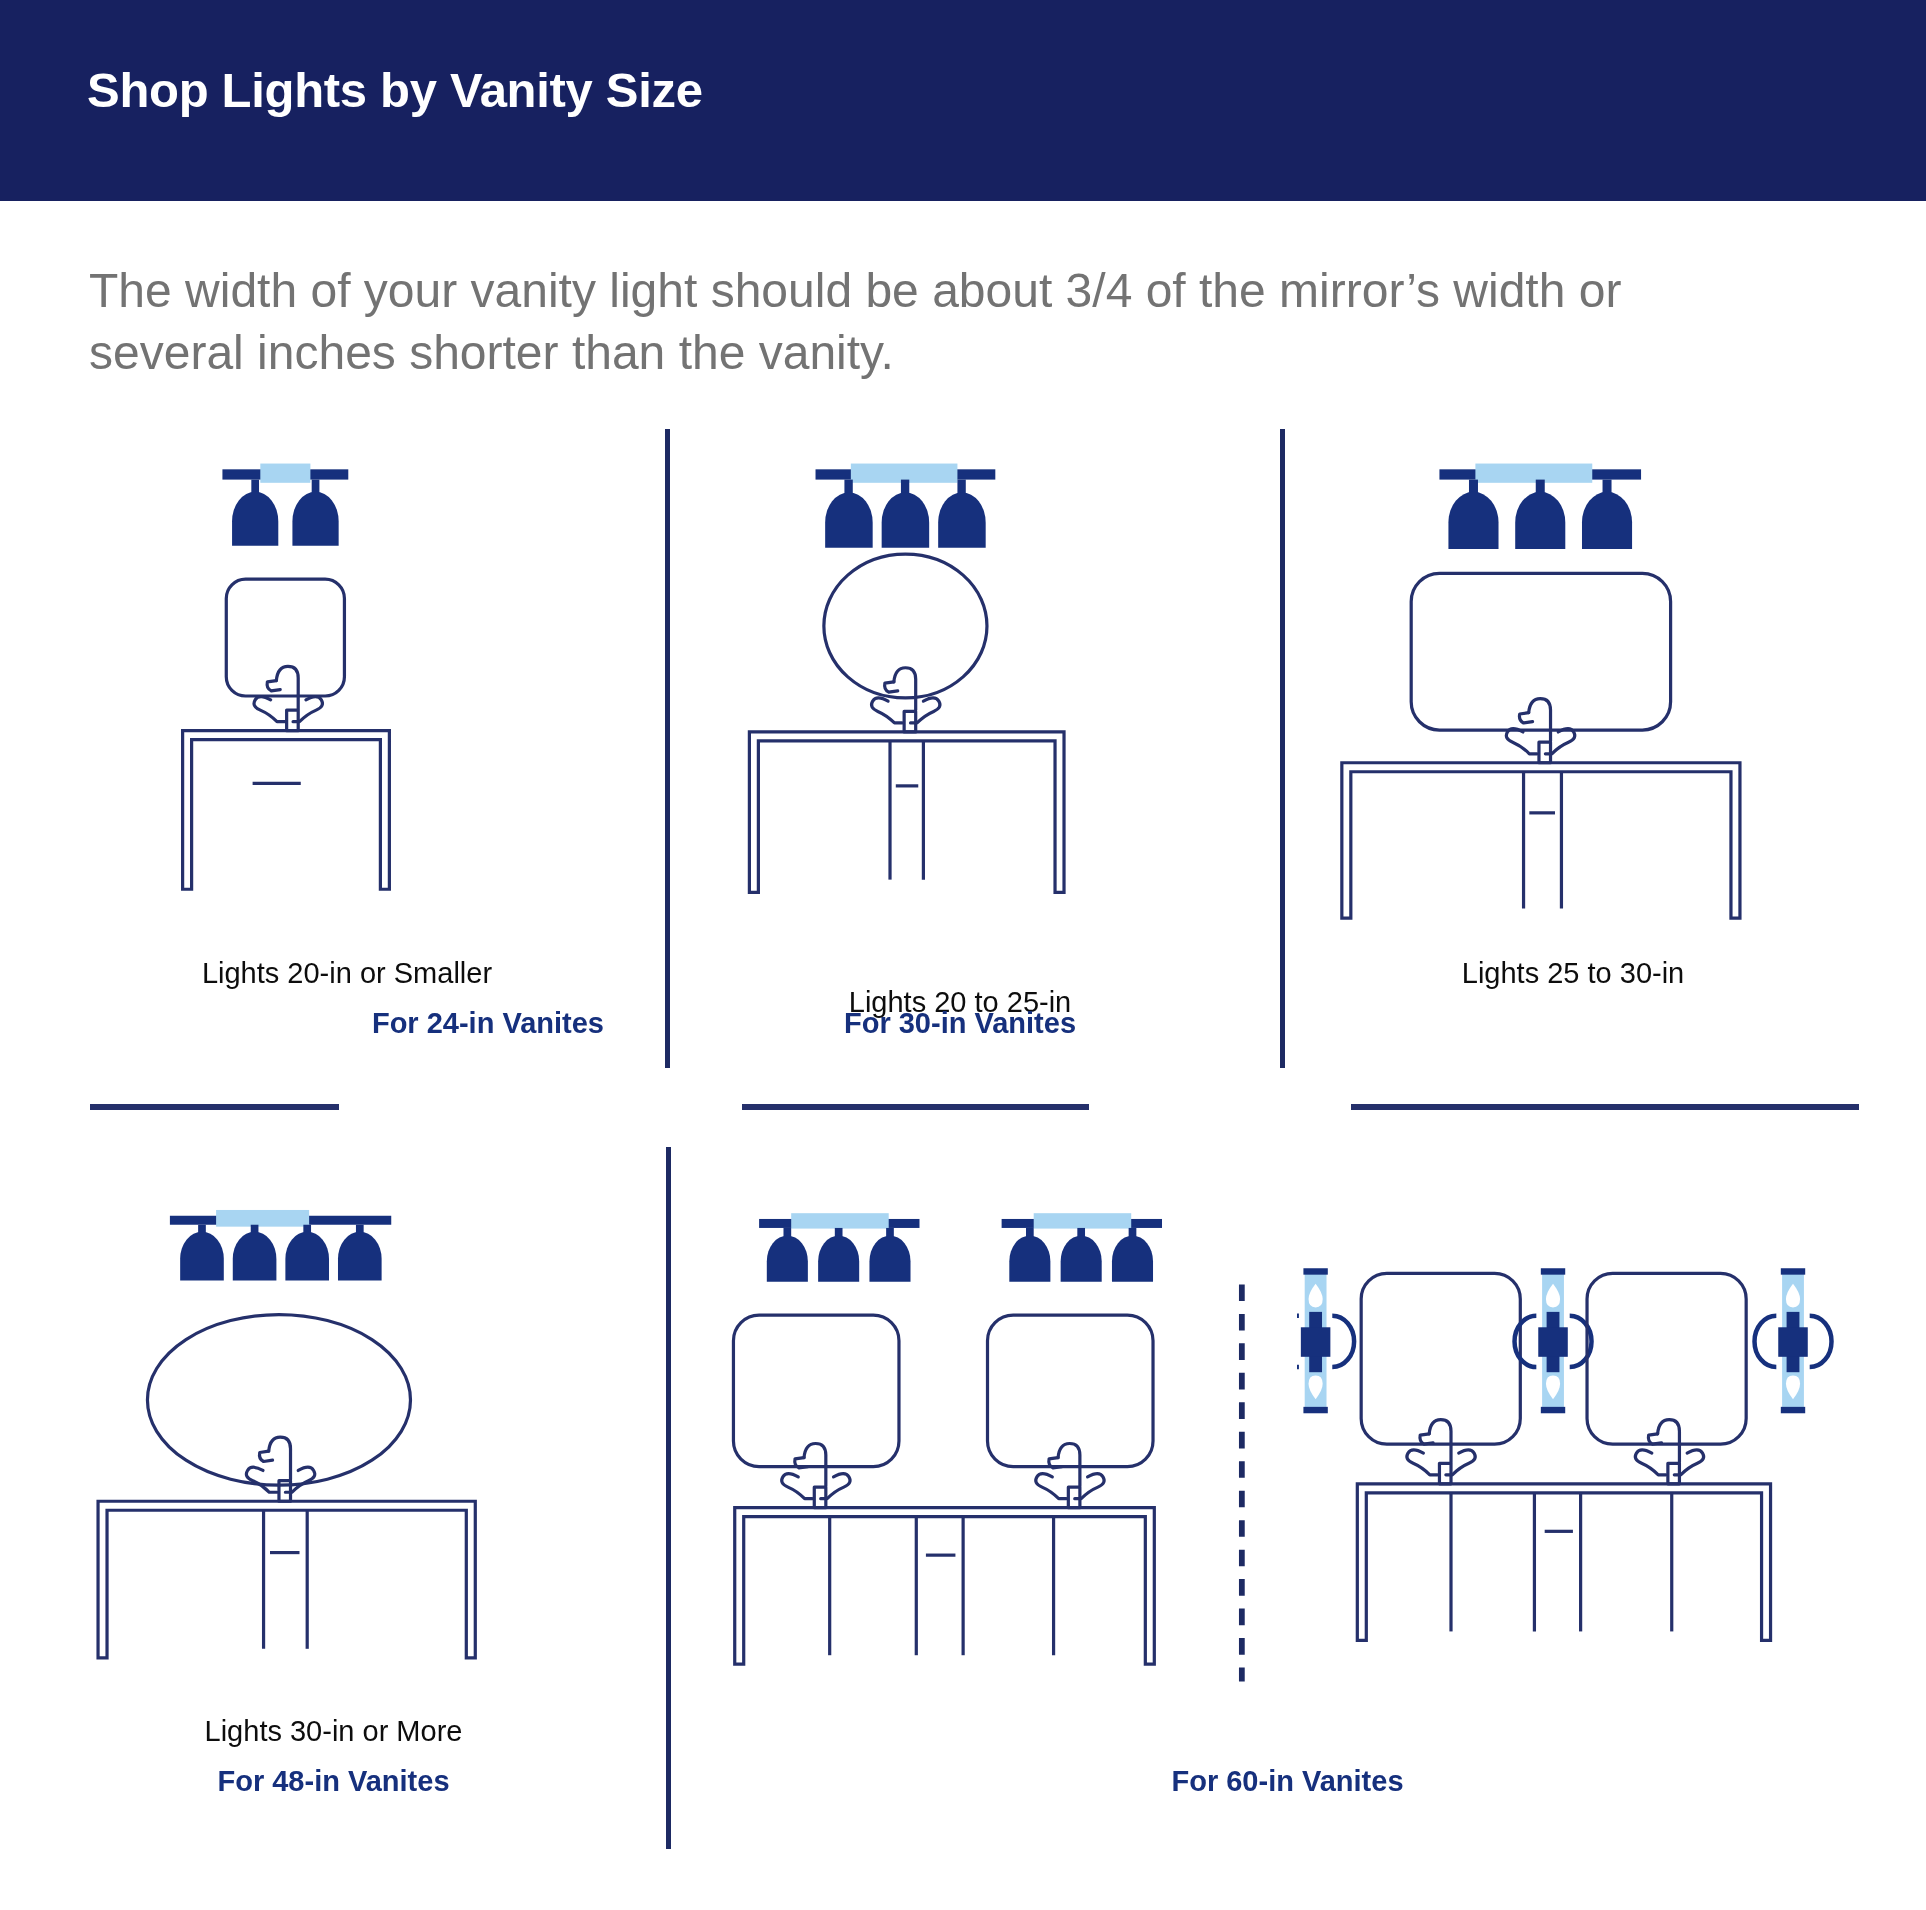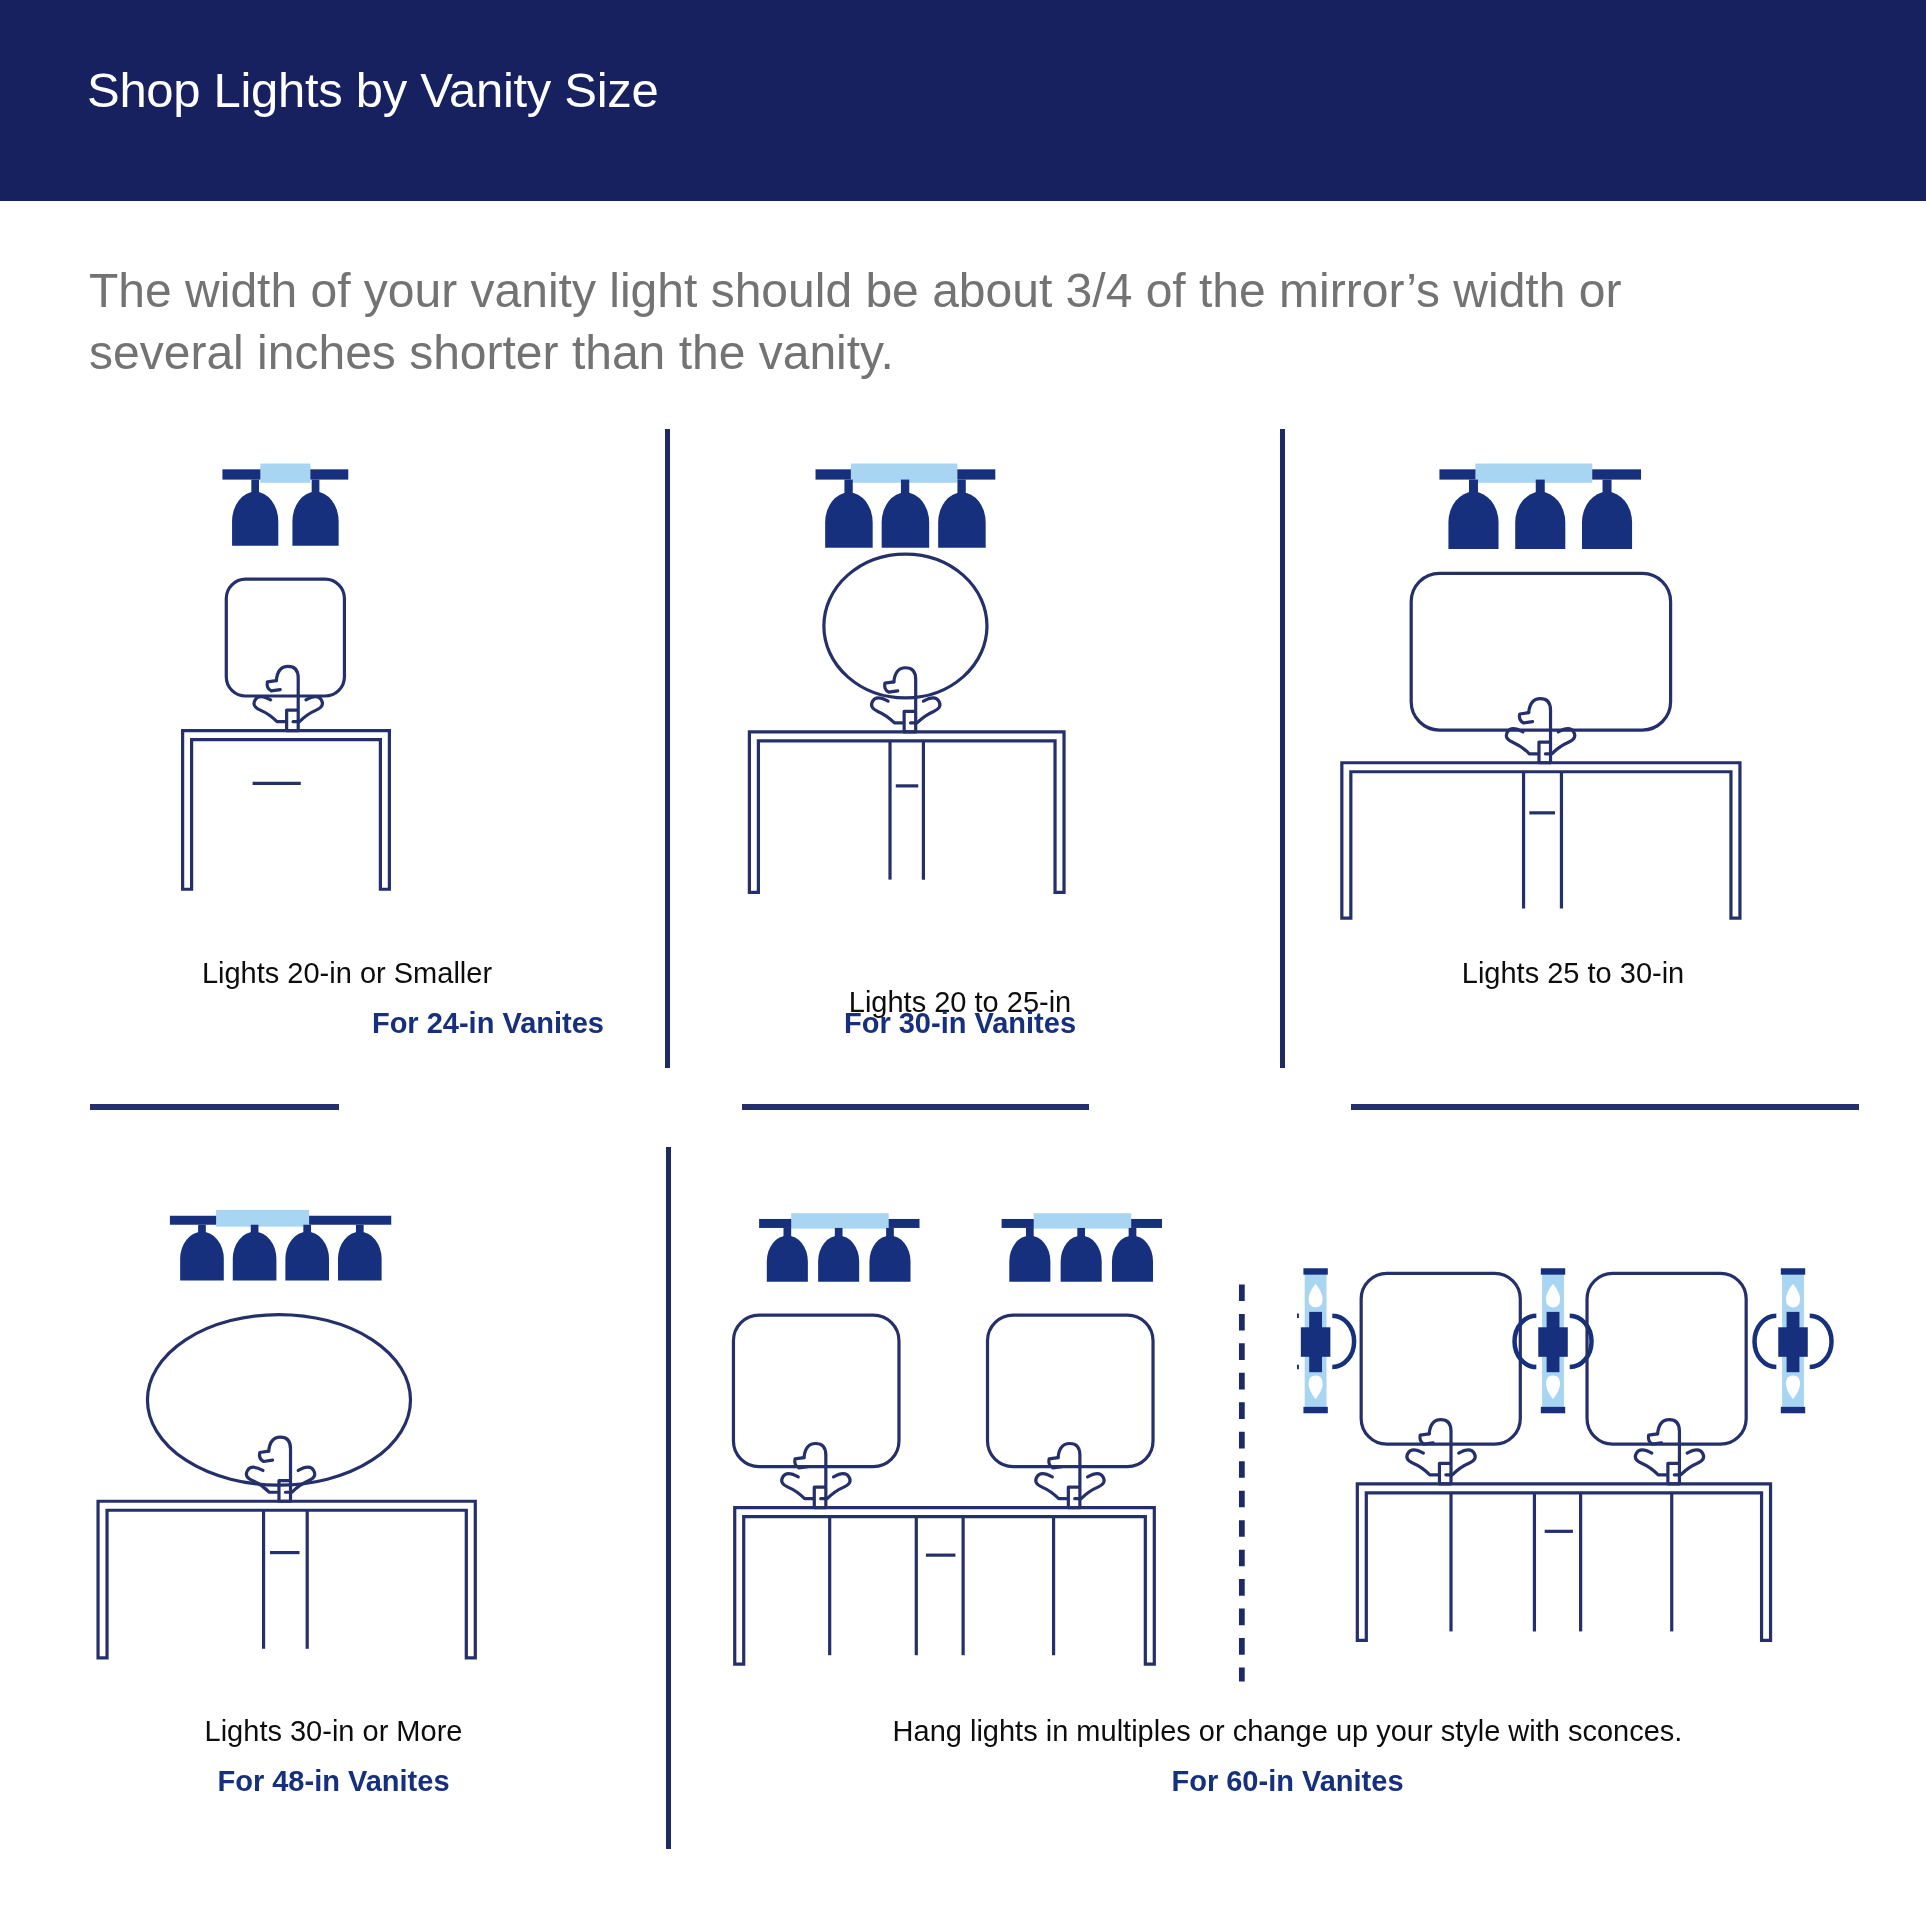--- a/index.html
+++ b/index.html
@@ -15,21 +15,21 @@
   
   #header {
     position:absolute; left:0; top:0;
     width:1926px; height:201px;
     background:#172160;
   }
   #header-title {
     position:absolute; left:87px; top:62px;
     color:#ffffff;
     font-size:49px;
-    font-weight:400;
+    font-weight:700;
     letter-spacing:-0.3px;
     white-space:nowrap;
   }
 
   
   #intro {
     position:absolute; left:89px; top:260px;
     width:1695px;
     color:#737373;
     font-size:48px;
@@ -315,16 +315,15 @@
     <g fill="none" stroke="#25306b" stroke-width="5">
       <path d="M 94 336 L 738 336 L 738 580 L 724 580 L 724 350 L 108 350 L 108 580 L 94 580 Z"></path>
       <line x1="240" y1="350" x2="240" y2="566"></line>
       <line x1="370" y1="350" x2="370" y2="566"></line>
       <line x1="442" y1="350" x2="442" y2="566"></line>
       <line x1="584" y1="350" x2="584" y2="566"></line>
       <line x1="386" y1="410" x2="430" y2="410"></line>
     </g>
   </svg>
 
-  <div class="cap-main" style="top:514px;">Hang lights in multiples or change up your style with sconces.</div>
   <div class="cap-sub" style="top:564px;">For 60-in Vanites</div>
 </div>
 
 
 </body></html>

